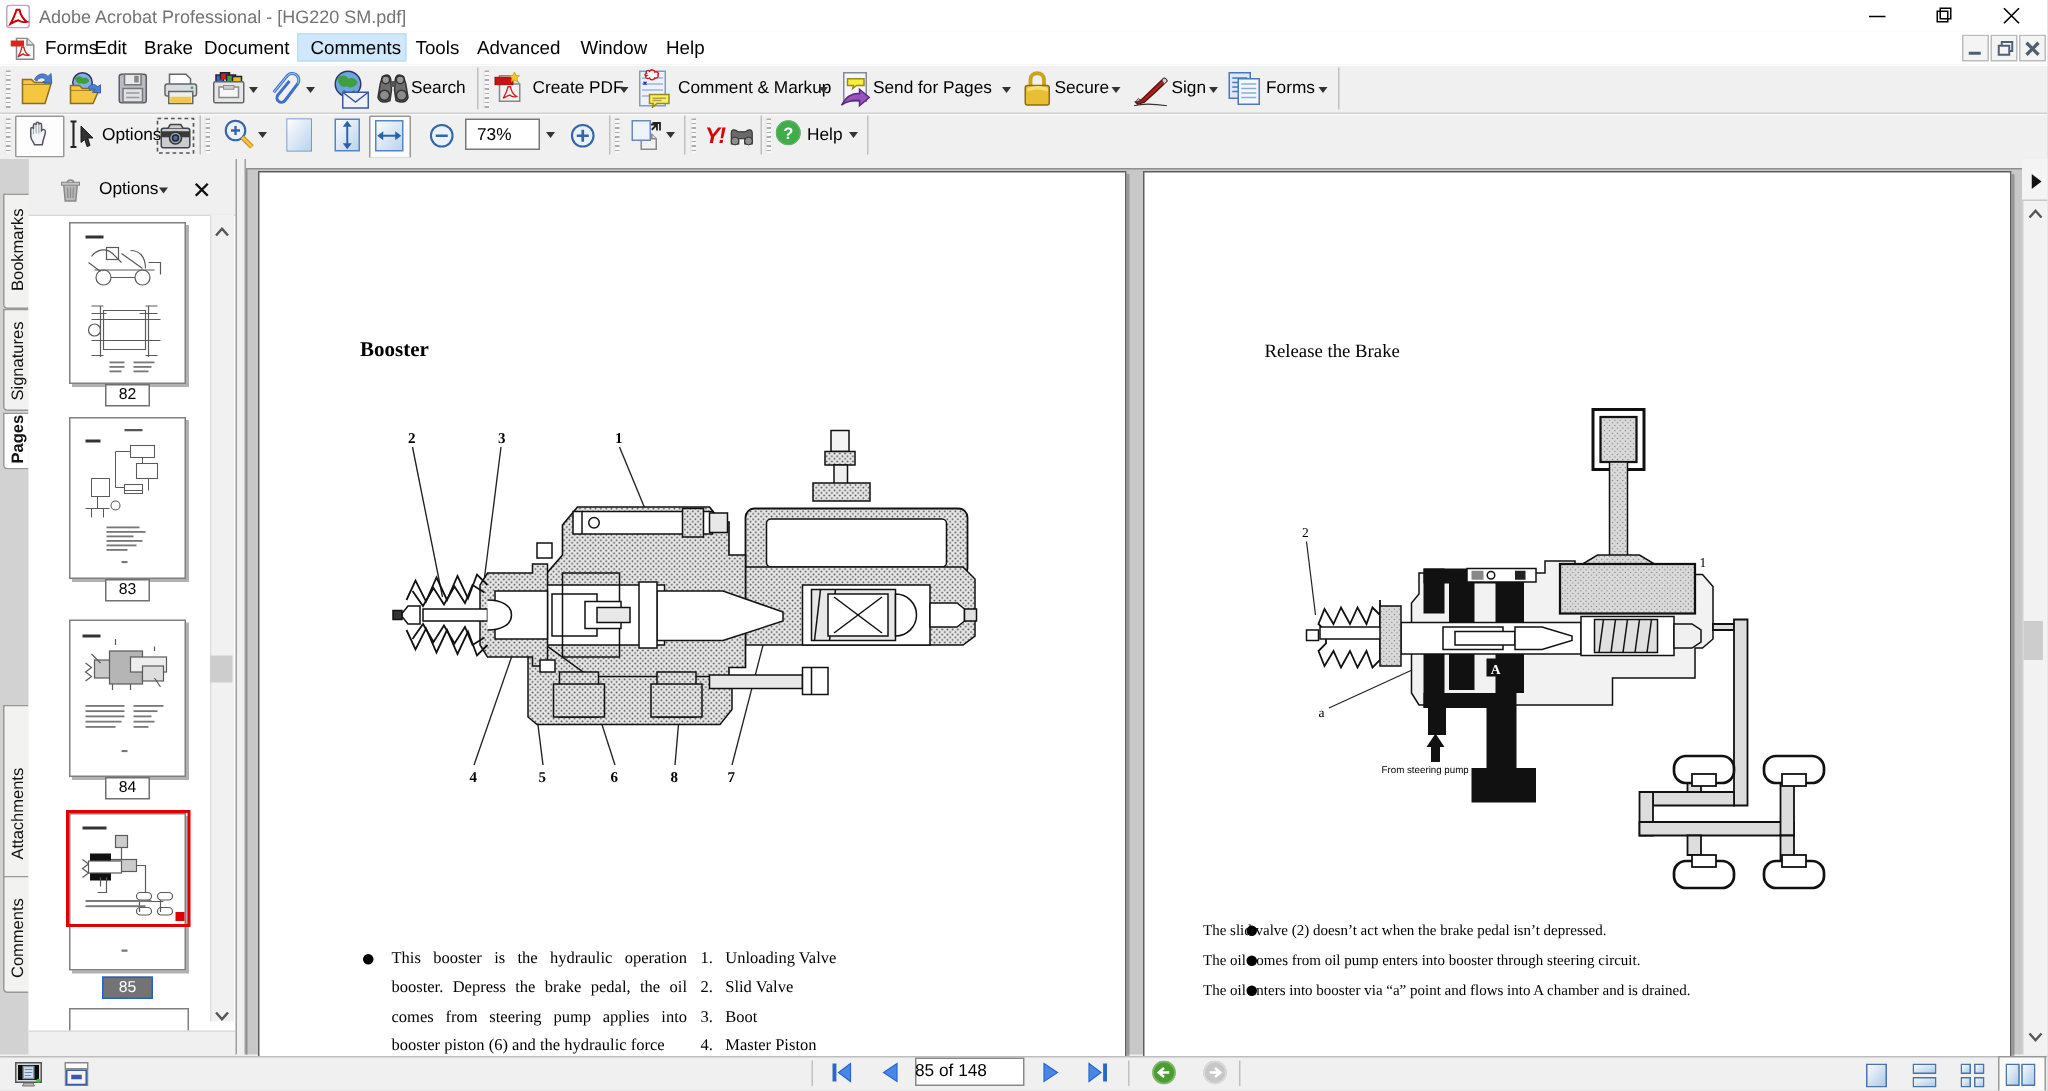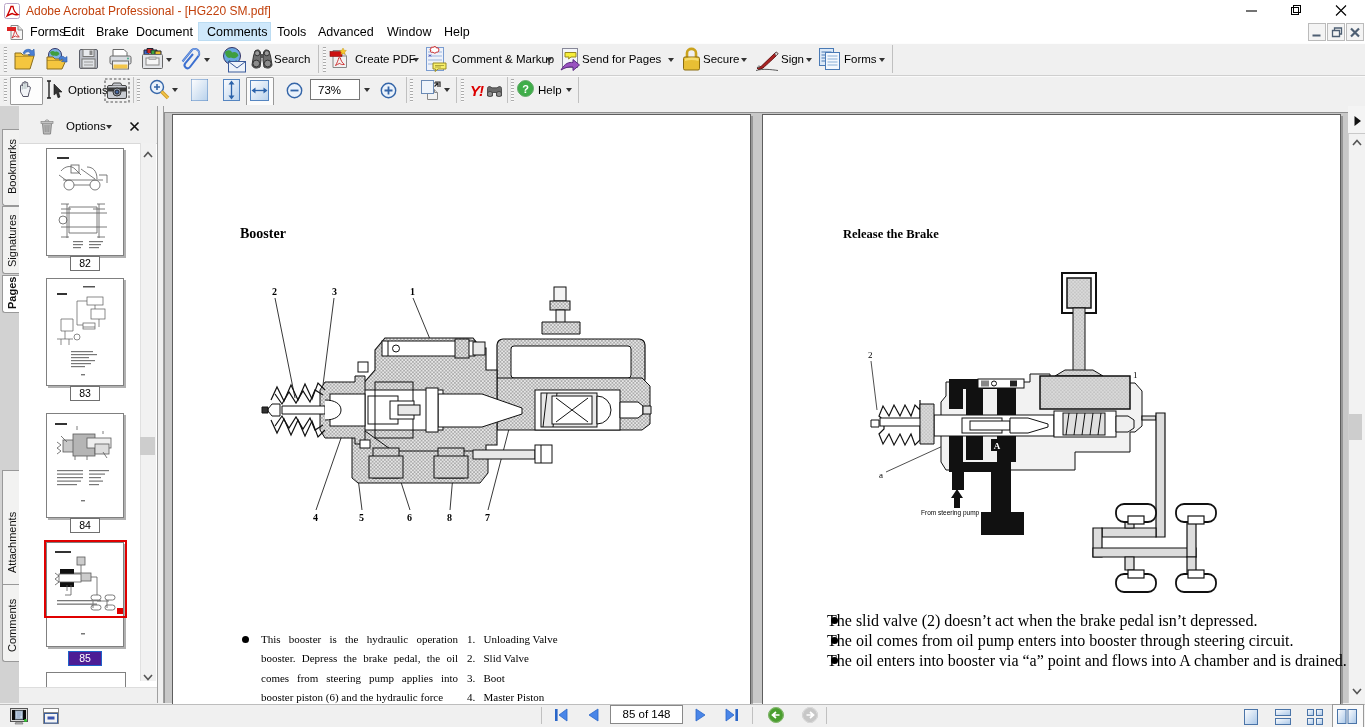--- a/index.html
+++ b/index.html
@@ -2,21 +2,21 @@
 <html><head>
 <meta charset="utf-8">
 <style>
   html,body{margin:0;padding:0;}
   body{width:1365px;height:727px;overflow:hidden;position:relative;
        font-family:"Liberation Sans",sans-serif;background:#f0f0f0;}
   .abs{position:absolute;}
   svg{position:absolute;display:block;}
   
   #titlebar{left:0;top:0;width:1365px;height:21px;background:#ffffff;}
-  #titletext{left:26px;top:4px;font-size:12px;color:#c2410c;}
+  #titletext{left:26px;top:4px;font-size:12px;color:#737373;}
   
   #menubar{left:0;top:21px;width:1365px;height:22px;background:#ffffff;border-bottom:1px solid #d5d5d5;}
   .menuitem{position:absolute;top:25px;font-size:12.5px;color:#000;}
   #mhl{left:198px;top:22px;width:71px;height:17px;background:#cfe8fb;border:1px solid #bcdcf2;}
   
   #tb1{left:0;top:43px;width:1365px;height:32px;background:#f0f0f0;border-top:1px solid #fdfdfd;}
   #tb2{left:0;top:75px;width:1365px;height:30px;background:#f0f0f0;border-top:1px solid #cfcfcf;box-shadow:inset 0 1px 0 #fafafa;}
   #tbfill{left:0;top:105px;width:1365px;height:7px;background:#f0f0f0;}
   .vsep{position:absolute;width:1px;background:#c0c0c0;}
   .grip{position:absolute;width:3px;background-image:repeating-linear-gradient(#ababab 0 1px,#f8f8f8 1px 3px);border-left:1px solid #e8e8e8;}
@@ -470,21 +470,21 @@
   <rect x="10" y="57" width="44" height="1.3"></rect>
   <rect x="10" y="60.5" width="40" height="1.3"></rect>
  </g>
  <rect x="34" y="90" width="4" height="1.5" fill="#777"></rect>
 </svg>
 <div class="abs" style="left:44px;top:540px;width:79px;height:74px;border:2px solid #e00000"></div>
 <div class="abs" style="left:117px;top:608px;width:6px;height:6px;background:#e00000"></div>
 <div class="plabel" style="left:70px;top:256px">82</div>
 <div class="plabel" style="left:70px;top:386px">83</div>
 <div class="plabel" style="left:70px;top:518px">84</div>
-<div class="plabel" style="left:68px;top:651px;background:#4c1d95;border-color:#1f62c9;color:#fff;width:32px">85</div>
+<div class="plabel" style="left:68px;top:651px;background:#737373;border-color:#1f62c9;color:#fff;width:32px">85</div>
 
 <div class="abs" style="left:46px;top:672px;width:78px;height:15px;background:#fff;border:1px solid #808080;border-bottom:none"></div>
 
 <div class="abs" style="left:140px;top:143px;width:15px;height:538px;background:#f1f1f1;border-left:1px solid #e0e0e0"></div>
 <div class="sbthumb" style="left:140px;top:437px;width:15px;height:18px"></div>
 <svg style="left:143px;top:150px" width="10" height="10" viewBox="0 0 10 10">
     <path d="M1 7 L5 2.5 L9 7" fill="none" stroke="#555" stroke-width="1.6"></path>
   </svg>
 <svg style="left:143px;top:672px" width="10" height="10" viewBox="0 0 10 10">
     <path d="M1 3 L5 7.5 L9 3" fill="none" stroke="#555" stroke-width="1.6"></path>
@@ -600,21 +600,21 @@
  <line x1="311" y1="175" x2="311" y2="193" stroke="#111"></line>
 
  <rect x="128" y="92" width="10" height="10" fill="#fff" stroke="#111"></rect>
  <rect x="130" y="170" width="10" height="8" fill="#fff" stroke="#111"></rect>
 </g>
 </svg>
 <div class="abs" style="left:242px;top:636px;width:7px;height:7px;border-radius:50%;background:#000"></div>
 <div class="abs serif" id="p1text" style="left:261px;top:630px;width:197px;font-size:11px;line-height:19.4px;text-align:justify;color:#000">This booster is the hydraulic operation booster. Depress the brake pedal, the oil comes from steering pump applies into booster piston (6) and the hydraulic force</div>
 <div class="abs serif" style="left:467px;top:630px;font-size:11px;line-height:19.4px;color:#000">1.&nbsp;&nbsp;&nbsp;Unloading Valve<br>2.&nbsp;&nbsp;&nbsp;Slid Valve<br>3.&nbsp;&nbsp;&nbsp;Boot<br>4.&nbsp;&nbsp;&nbsp;Master Piston</div>
 
-<div class="abs serif" style="left:843px;top:227px;font-size:12.5px;font-weight:bold;color:#000">Release the Brake</div>
+<div class="abs serif" style="left:843px;top:227px;font-size:12.5px;font-weight:normal;color:#000">Release the Brake</div>
 <svg id="diag2" style="left:850px;top:260px" width="480" height="345" viewBox="0 0 480 345">
 <g font-family="Liberation Serif" font-size="9" fill="#000">
  <text x="18" y="98">2</text>
       <text x="29" y="218">a</text>
       <text x="283" y="118">1</text>
 </g>
 <g stroke="#222" stroke-width="0.8" fill="none">
  <line x1="21" y1="101" x2="27" y2="150"></line>
  <line x1="36" y1="212" x2="95" y2="185"></line>
 </g>
@@ -708,21 +708,21 @@
   <rect x="278" y="256" width="16" height="8"></rect>
   <rect x="338" y="256" width="16" height="8"></rect>
   <rect x="278" y="310" width="16" height="8"></rect>
   <rect x="338" y="310" width="16" height="8"></rect>
  </g>
 </g>
 </svg>
 <div class="abs" style="left:831px;top:617px;width:7px;height:7px;border-radius:50%;background:#000"></div>
 <div class="abs" style="left:831px;top:637px;width:7px;height:7px;border-radius:50%;background:#000"></div>
 <div class="abs" style="left:831px;top:657px;width:7px;height:7px;border-radius:50%;background:#000"></div>
-<div class="abs serif" style="left:827px;top:611px;font-size:16px;line-height:20px;color:#000">The slid valve (2) doesn’t act when the brake pedal isn’t depressed.<br>The oil comes from oil pump enters into booster through steering circuit.<br>The oil enters into booster via “a” point and flows into A chamber and is drained.</div>
+<div class="abs serif" style="left:802px;top:611px;font-size:10px;line-height:20px;color:#000">The slid valve (2) doesn’t act when the brake pedal isn’t depressed.<br>The oil comes from oil pump enters into booster through steering circuit.<br>The oil enters into booster via “a” point and flows into A chamber and is drained.</div>
 
 <div class="abs" id="rsb"></div>
 <div class="abs" style="left:1348px;top:106px;width:17px;height:27px;background:#f4f4f4;border-bottom:1px solid #c9c9c9"></div>
 <svg style="left:1353px;top:115px" width="9" height="12" viewBox="0 0 9 12">
     <path d="M1.5 1 L8 6 L1.5 11Z" fill="#111"></path>
   </svg>
 <svg style="left:1352px;top:138px" width="10" height="10" viewBox="0 0 10 10">
     <path d="M1 7 L5 2.5 L9 7" fill="none" stroke="#555" stroke-width="1.6"></path>
   </svg>
 <div class="sbthumb" style="left:1349px;top:414px;width:13px;height:26px"></div>
@@ -754,21 +754,21 @@
 <div class="vsep" style="left:541px;top:707px;height:17px"></div>
 
 <svg style="left:554px;top:708px" width="14" height="14" viewBox="0 0 14 14">
   <rect x="1" y="1" width="2.6" height="12" fill="#2a66c8"></rect>
     <path d="M13 1 L5 7 L13 13Z" fill="#4a86e8" stroke="#2a66c8" stroke-width=".8"></path>
 </svg>
 <svg style="left:587px;top:708px" width="12" height="14" viewBox="0 0 12 14">
   <path d="M11 1 L2 7 L11 13Z" fill="#4a86e8" stroke="#2a66c8" stroke-width=".8"></path>
 </svg>
 <div class="abs" style="left:610px;top:705px;width:73px;height:19px;background:#fff;border:1px solid #888;box-sizing:border-box"></div>
-<div class="abs" style="left:610px;top:708px;width:73px;text-align:center;font-size:11.5px">85 of 148</div>
+<div class="abs" style="left:610px;top:708px;width:73px;text-align:left;font-size:11.5px">85 of 148</div>
 <svg style="left:695px;top:708px" width="12" height="14" viewBox="0 0 12 14">
   <path d="M1 1 L10 7 L1 13Z" fill="#4a86e8" stroke="#2a66c8" stroke-width=".8"></path>
 </svg>
 <svg style="left:725px;top:708px" width="14" height="14" viewBox="0 0 14 14">
   <path d="M1 1 L9 7 L1 13Z" fill="#4a86e8" stroke="#2a66c8" stroke-width=".8"></path>
     <rect x="10.4" y="1" width="2.6" height="12" fill="#2a66c8"></rect>
 </svg>
 <div class="vsep" style="left:752px;top:707px;height:17px"></div>
 <svg style="left:768px;top:707px" width="16" height="16" viewBox="0 0 16 16">
   <circle cx="8" cy="8" r="7.3" fill="#4a9e2f" stroke="#2f7418"></circle>

